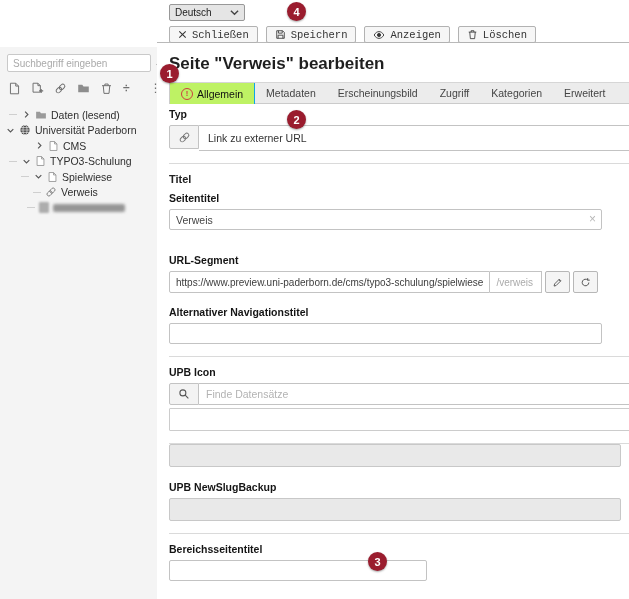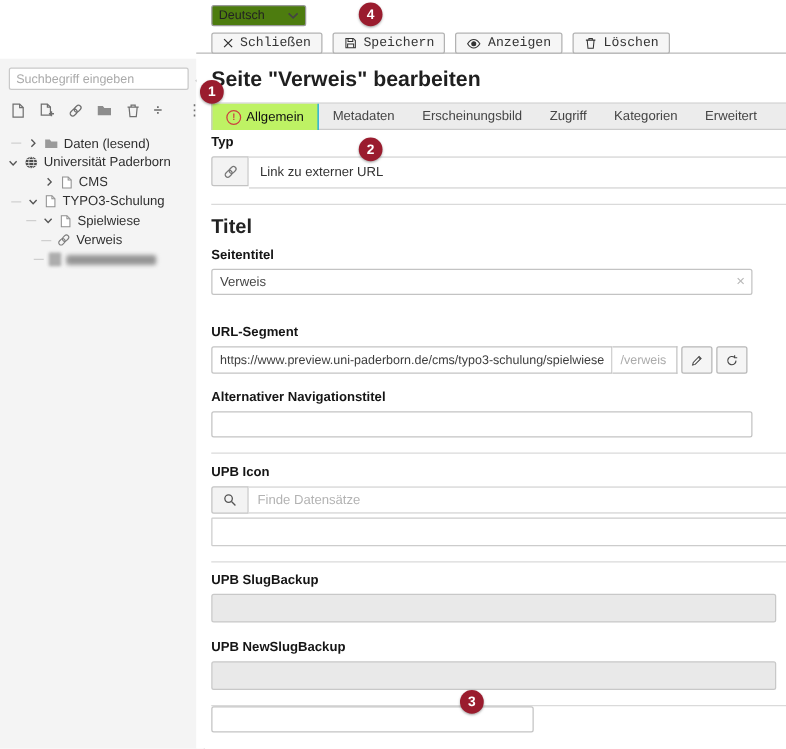--- a/index.html
+++ b/index.html
@@ -23,21 +23,21 @@
   .tree-row{display:flex;align-items:center;height:15.5px;gap:4px;white-space:nowrap;cursor:pointer;}
   .dash{width:8px;border-top:1px solid #cfcfcf;flex:none;}
   .expander{width:10px;height:10px;flex:none;display:flex;align-items:center;justify-content:center;}
   .tree-label{overflow:hidden;text-overflow:ellipsis;}
   .redact-icon{width:10px;height:11px;background:#adadad;filter:blur(1.2px);border-radius:1px;flex:none;}
   .redact-bar{width:72px;height:8px;background:#969696;filter:blur(1.6px);border-radius:2px;}
 
   
   .main{position:absolute;left:157px;top:0;width:472px;height:599px;background:#fff;}
   .docheader{height:43px;border-bottom:1px solid #b9b9b9;padding:4px 0 0 12px;box-sizing:border-box;background:#fff;}
-  .lang-select{width:76px;height:17px;border:1px solid #989898;border-radius:2px;background:#4d7c0f;
+  .lang-select{width:76px;height:17px;border:1px solid #989898;border-radius:2px;background:#e5e5e5;
                display:flex;align-items:center;justify-content:space-between;padding:0 5px;
                font-size:10px;color:#222;cursor:pointer;box-sizing:border-box;}
   .btn-row{display:flex;gap:8px;margin-top:5px;}
   .btn{display:inline-flex;align-items:center;gap:5px;height:17px;padding:0 8px;border:1px solid #b2b2b2;
        border-radius:2px;background:#f6f6f6;font-size:10.5px;color:#333;cursor:pointer;box-sizing:border-box;font-family:Liberation Mono, monospace;}
 
   
   .content{padding:0 0 0 12px;height:556px;box-sizing:border-box;overflow:hidden;}
   .page-title{font-size:17px;font-weight:bold;color:#1f1f1f;margin:11px 0 8px;}
   .tabs{display:flex;align-items:stretch;height:20px;background:#ececec;border-top:1px solid #d6d6d6;
@@ -45,21 +45,21 @@
   .tab{display:flex;align-items:center;gap:4px;padding:0 11px;font-size:10.5px;color:#454545;cursor:pointer;}
   .tab.active{background:#bef264;border-left:1px solid #cbcbcb;border-right:1px solid #0ea5e9;
               margin-bottom:-1px;color:#111;}
   .err-bubble{width:10px;height:10px;border:1px solid #cc4040;border-radius:50%;color:#cc4040;
               display:inline-flex;align-items:center;justify-content:center;flex:none;
               font-size:7.5px;font-weight:bold;line-height:1;}
   .err-bubble::before{content:"!";}
 
   .hr{border:none;border-top:1px solid #dadada;margin:12px 0 0;width:calc(100% + 10px);}
   .flabel{font-size:10.5px;font-weight:bold;color:#151515;margin:10px 0 5px;display:flex;align-items:center;gap:4px;}
-  .legend{font-size:16px;font-weight:bold;color:#222;margin:9px 0 0;}
+  .legend{font-size:11px;font-weight:bold;color:#222;margin:9px 0 0;}
 
   .input{height:21px;border:1px solid #c3c3c3;border-radius:2px;background:#fff;font-size:10.5px;
          color:#454545;padding:0 6px;box-sizing:border-box;font-family:inherit;outline:none;}
   .clearable{position:relative;width:433px;}
   .clearable .input{width:100%;padding-right:20px;}
   .clear-x{position:absolute;right:6px;top:4px;color:#b8b8b8;font-size:12px;line-height:12px;cursor:pointer;}
 
   .group{display:flex;align-items:stretch;}
   .full-bleed{width:calc(100% + 10px);}
   .icon-box{width:30px;border:1px solid #c3c3c3;border-radius:2px 0 0 2px;background:#f3f3f3;
@@ -356,29 +356,29 @@
             <path d="M9.6 9.6l4.2 4.2"></path>
           </svg>
       </span>
       <input class="upb-input" placeholder="Finde Datensätze" style="">
     </div>
     <div class="empty-list full-bleed"></div>
 
     <hr class="hr">
 
     
-    <div class="flabel" style="margin-top:8px">UPB SlugBackup</div>
     <div class="disabled-input"></div>
 
     <div class="flabel" style="margin-top:14px">UPB NewSlugBackup</div>
     <div class="disabled-input"></div>
 
     <hr class="hr">
 
     
+    <div class="flabel" style="margin-top:9px">Bereichsseitentitel</div>
     <input class="input" style="width: 258px;">
 
     
 
     
     
     
     
   </div>
 </div>

